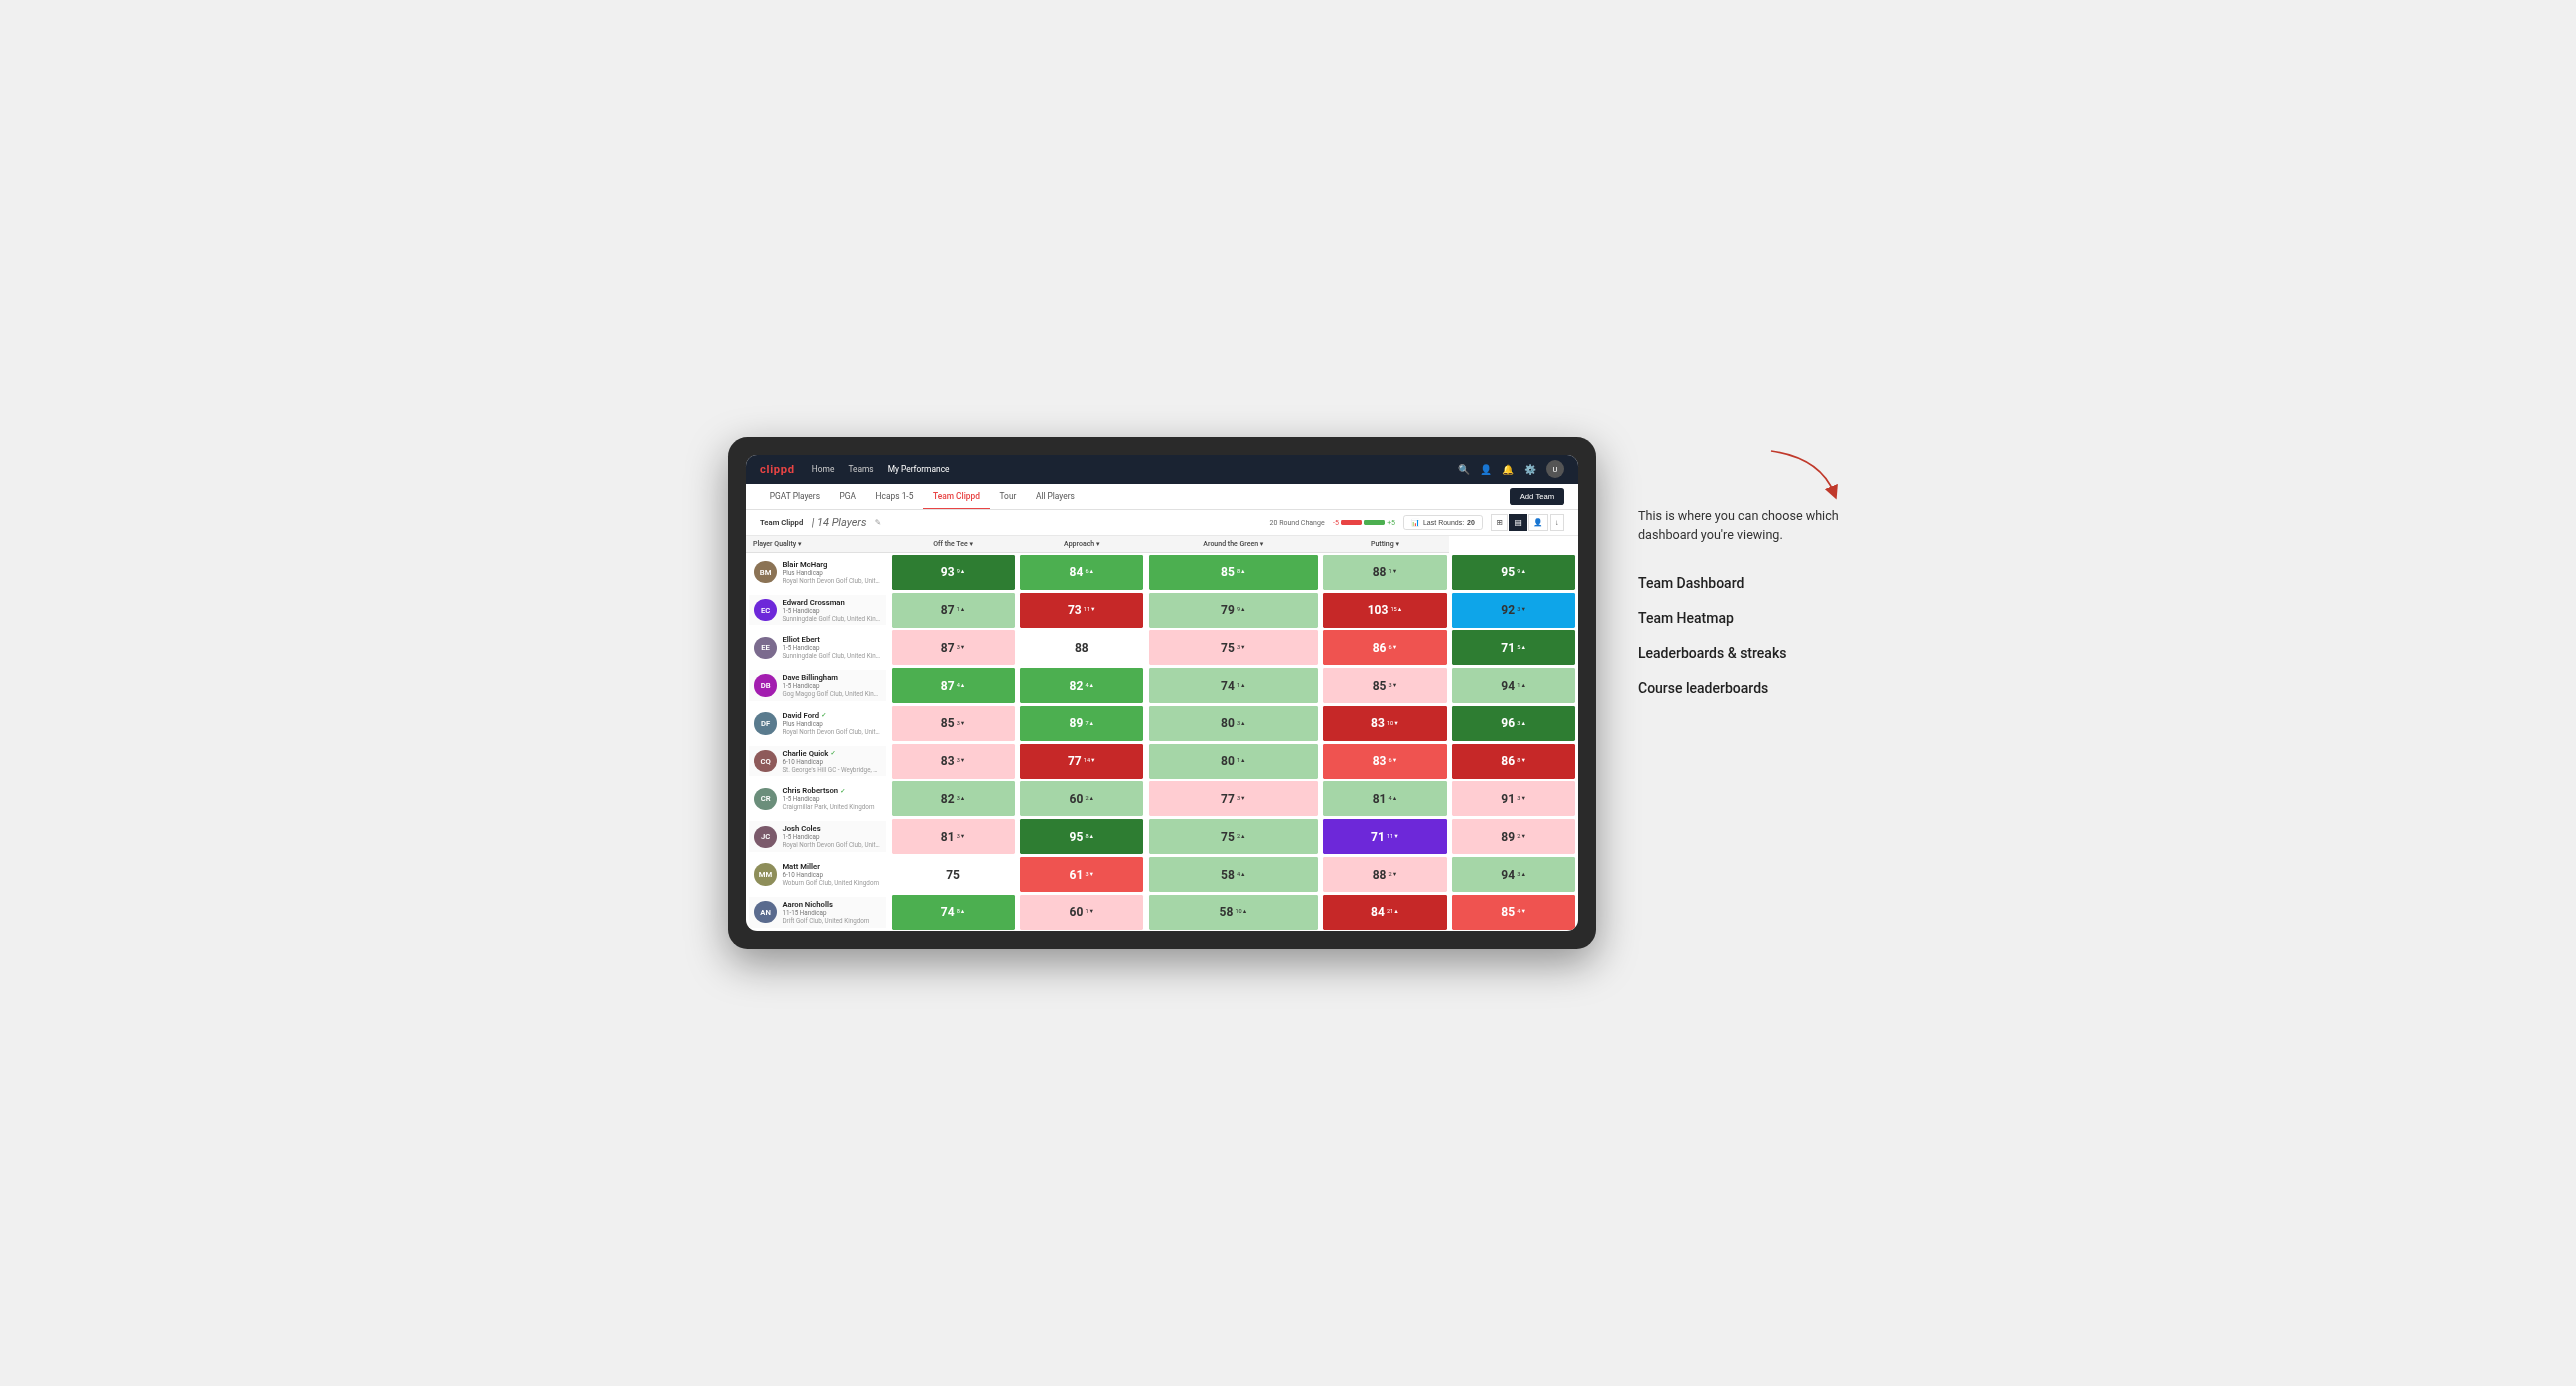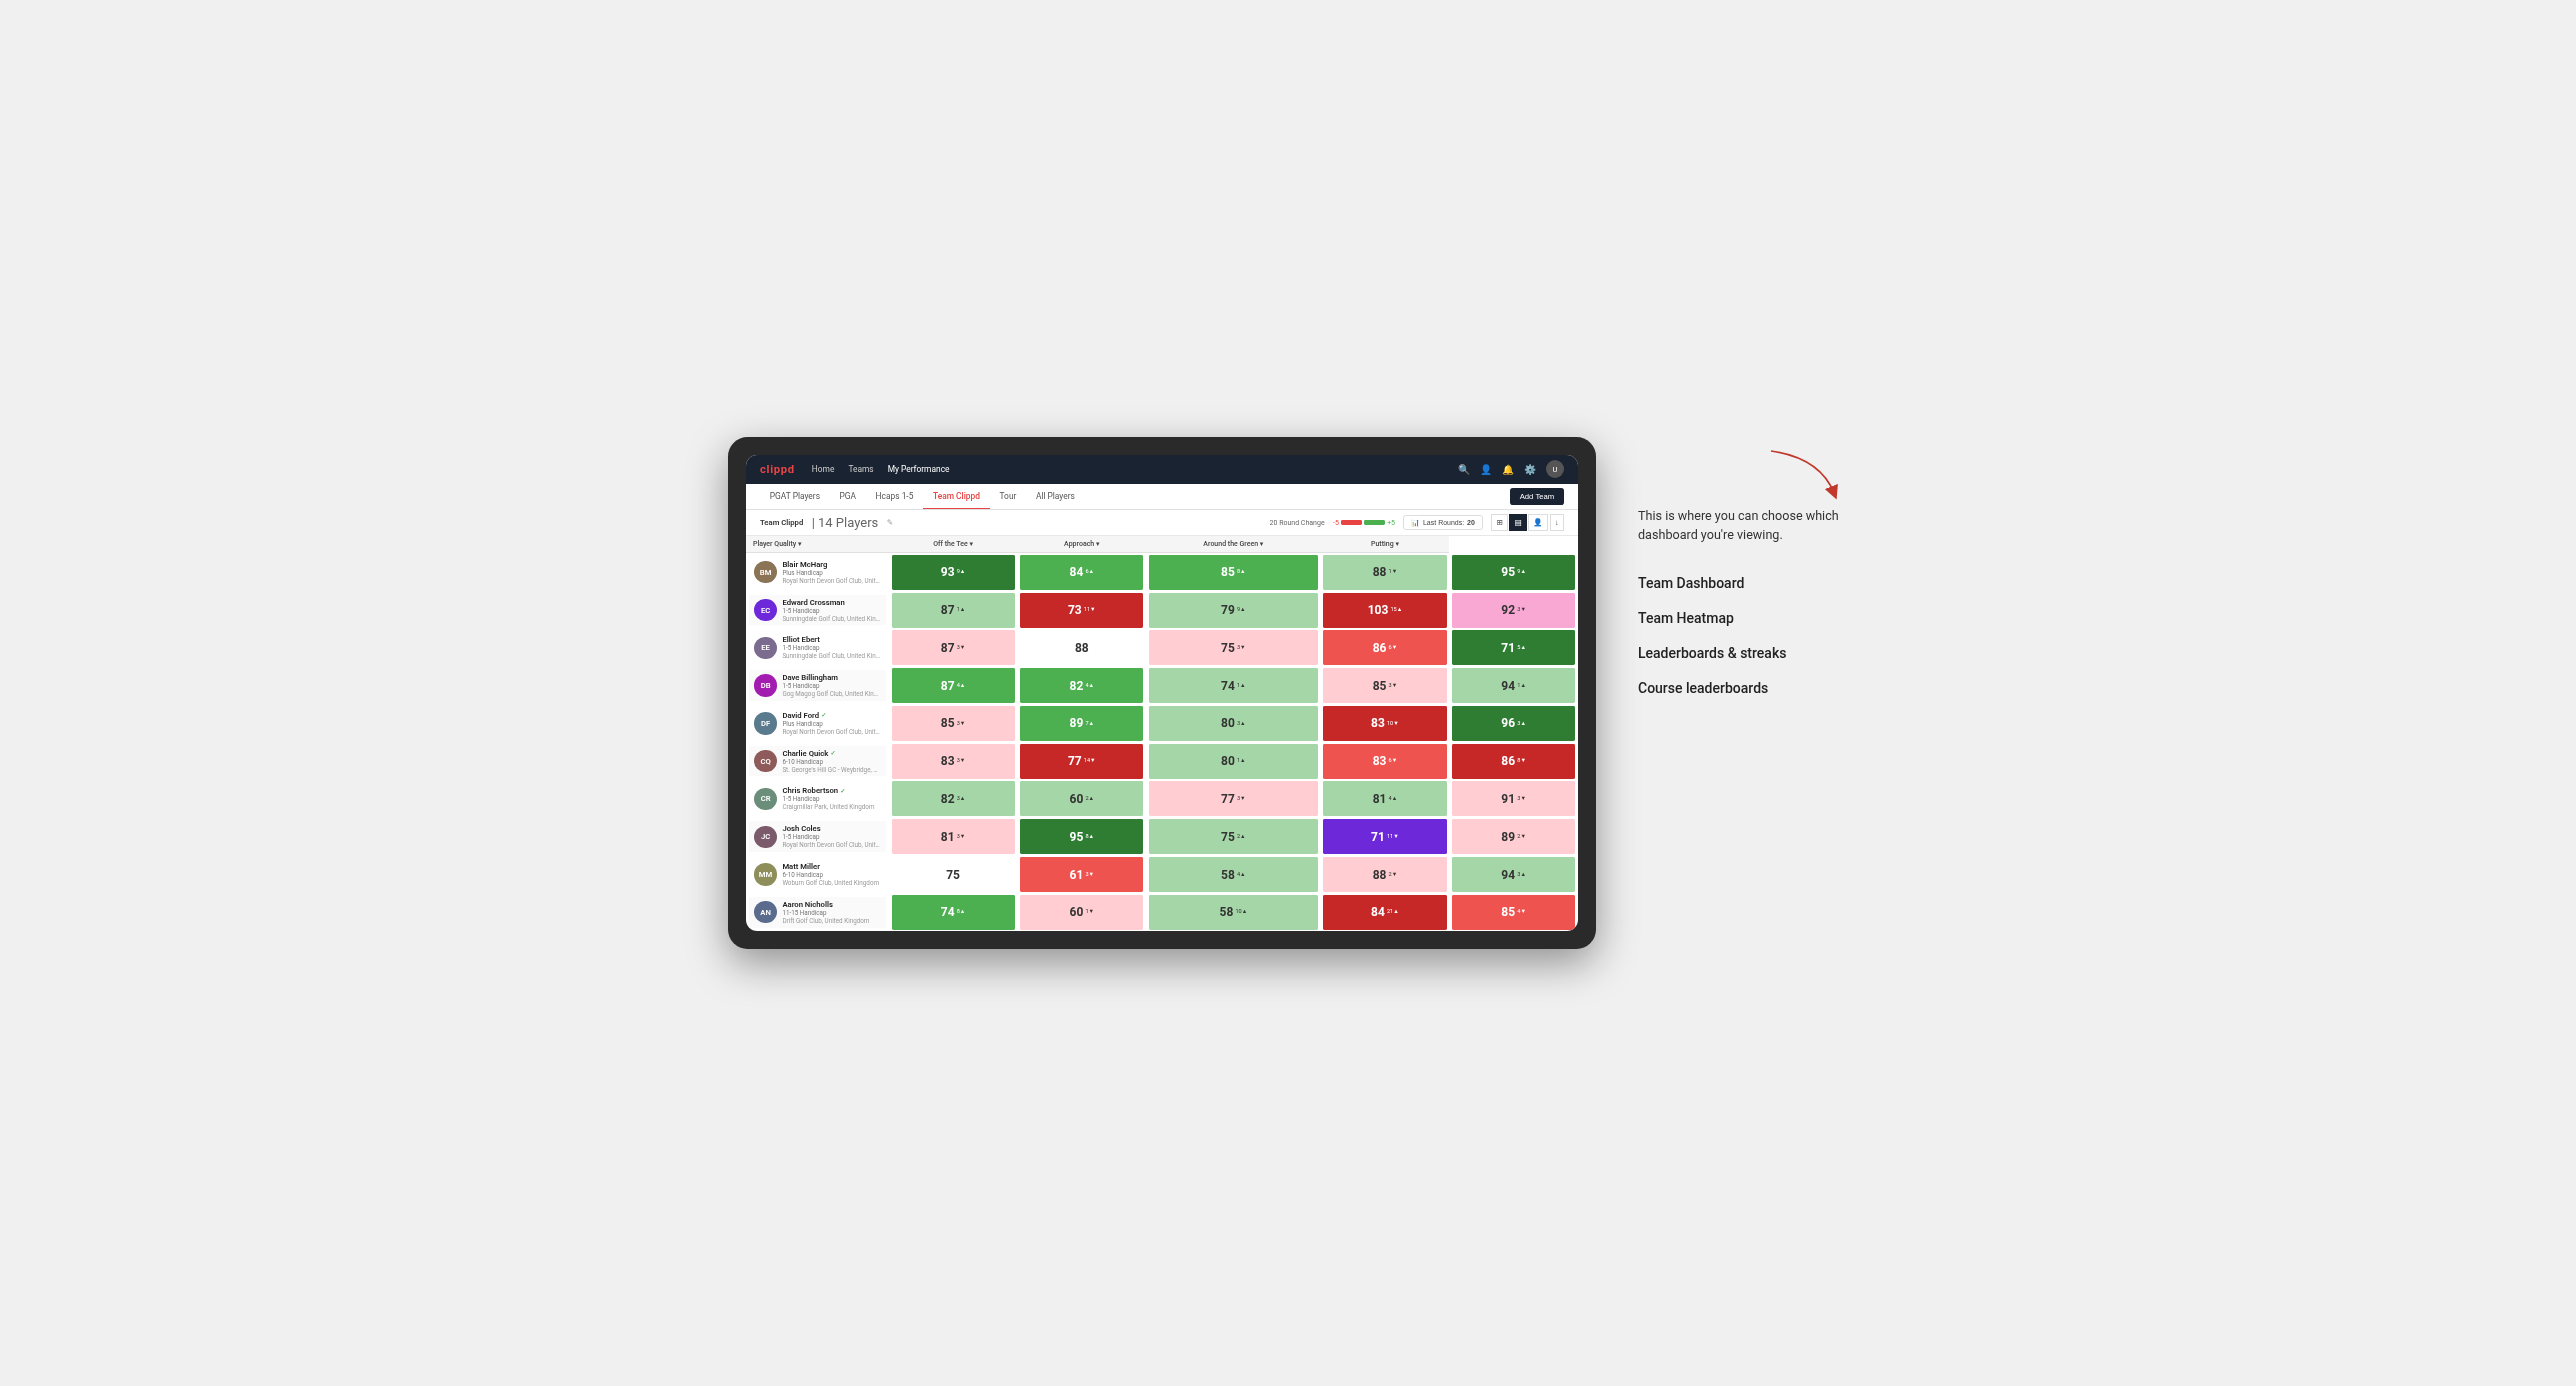--- a/index.html
+++ b/index.html
@@ -143,21 +143,22 @@
     }
 
     .team-name-label {
       font-weight: 600;
       color: #333;
       font-size: 7.7px;
     }
 
     .team-count {
       color: #666;
-      font-size: 13px;
+      font-size: 11px;
+      font-style: italic;
     }
 
     .edit-icon {
       color: #999;
       font-size: 7.7px;
       cursor: pointer;
     }
 
     .team-bar-spacer { flex: 1; }
 
@@ -508,21 +509,21 @@
                     <span class="stat-delta">9▲</span>
                   </div>
                 </td>
                 <td class="stat-td">
                   <div class="stat-inner" style="background: rgb(198, 40, 40); color: rgb(255, 255, 255); min-width: 49px;">
                     <span class="stat-num">103</span>
                     <span class="stat-delta">15▲</span>
                   </div>
                 </td>
                 <td class="stat-td">
-                  <div class="stat-inner" style="background: #f9a8d4; color: rgb(51, 51, 51); min-width: 49px;">
+                  <div class="stat-inner" style="background: #0ea5e9; color: rgb(51, 51, 51); min-width: 49px;">
                     <span class="stat-num">92</span>
                     <span class="stat-delta">3▼</span>
                   </div>
                 </td>
               </tr>
               <tr>
                 <td>
                   <div class="player-cell">
                     <div class="player-avatar" style="background: rgb(123, 107, 142);">EE</div>
                     <div class="player-info">

